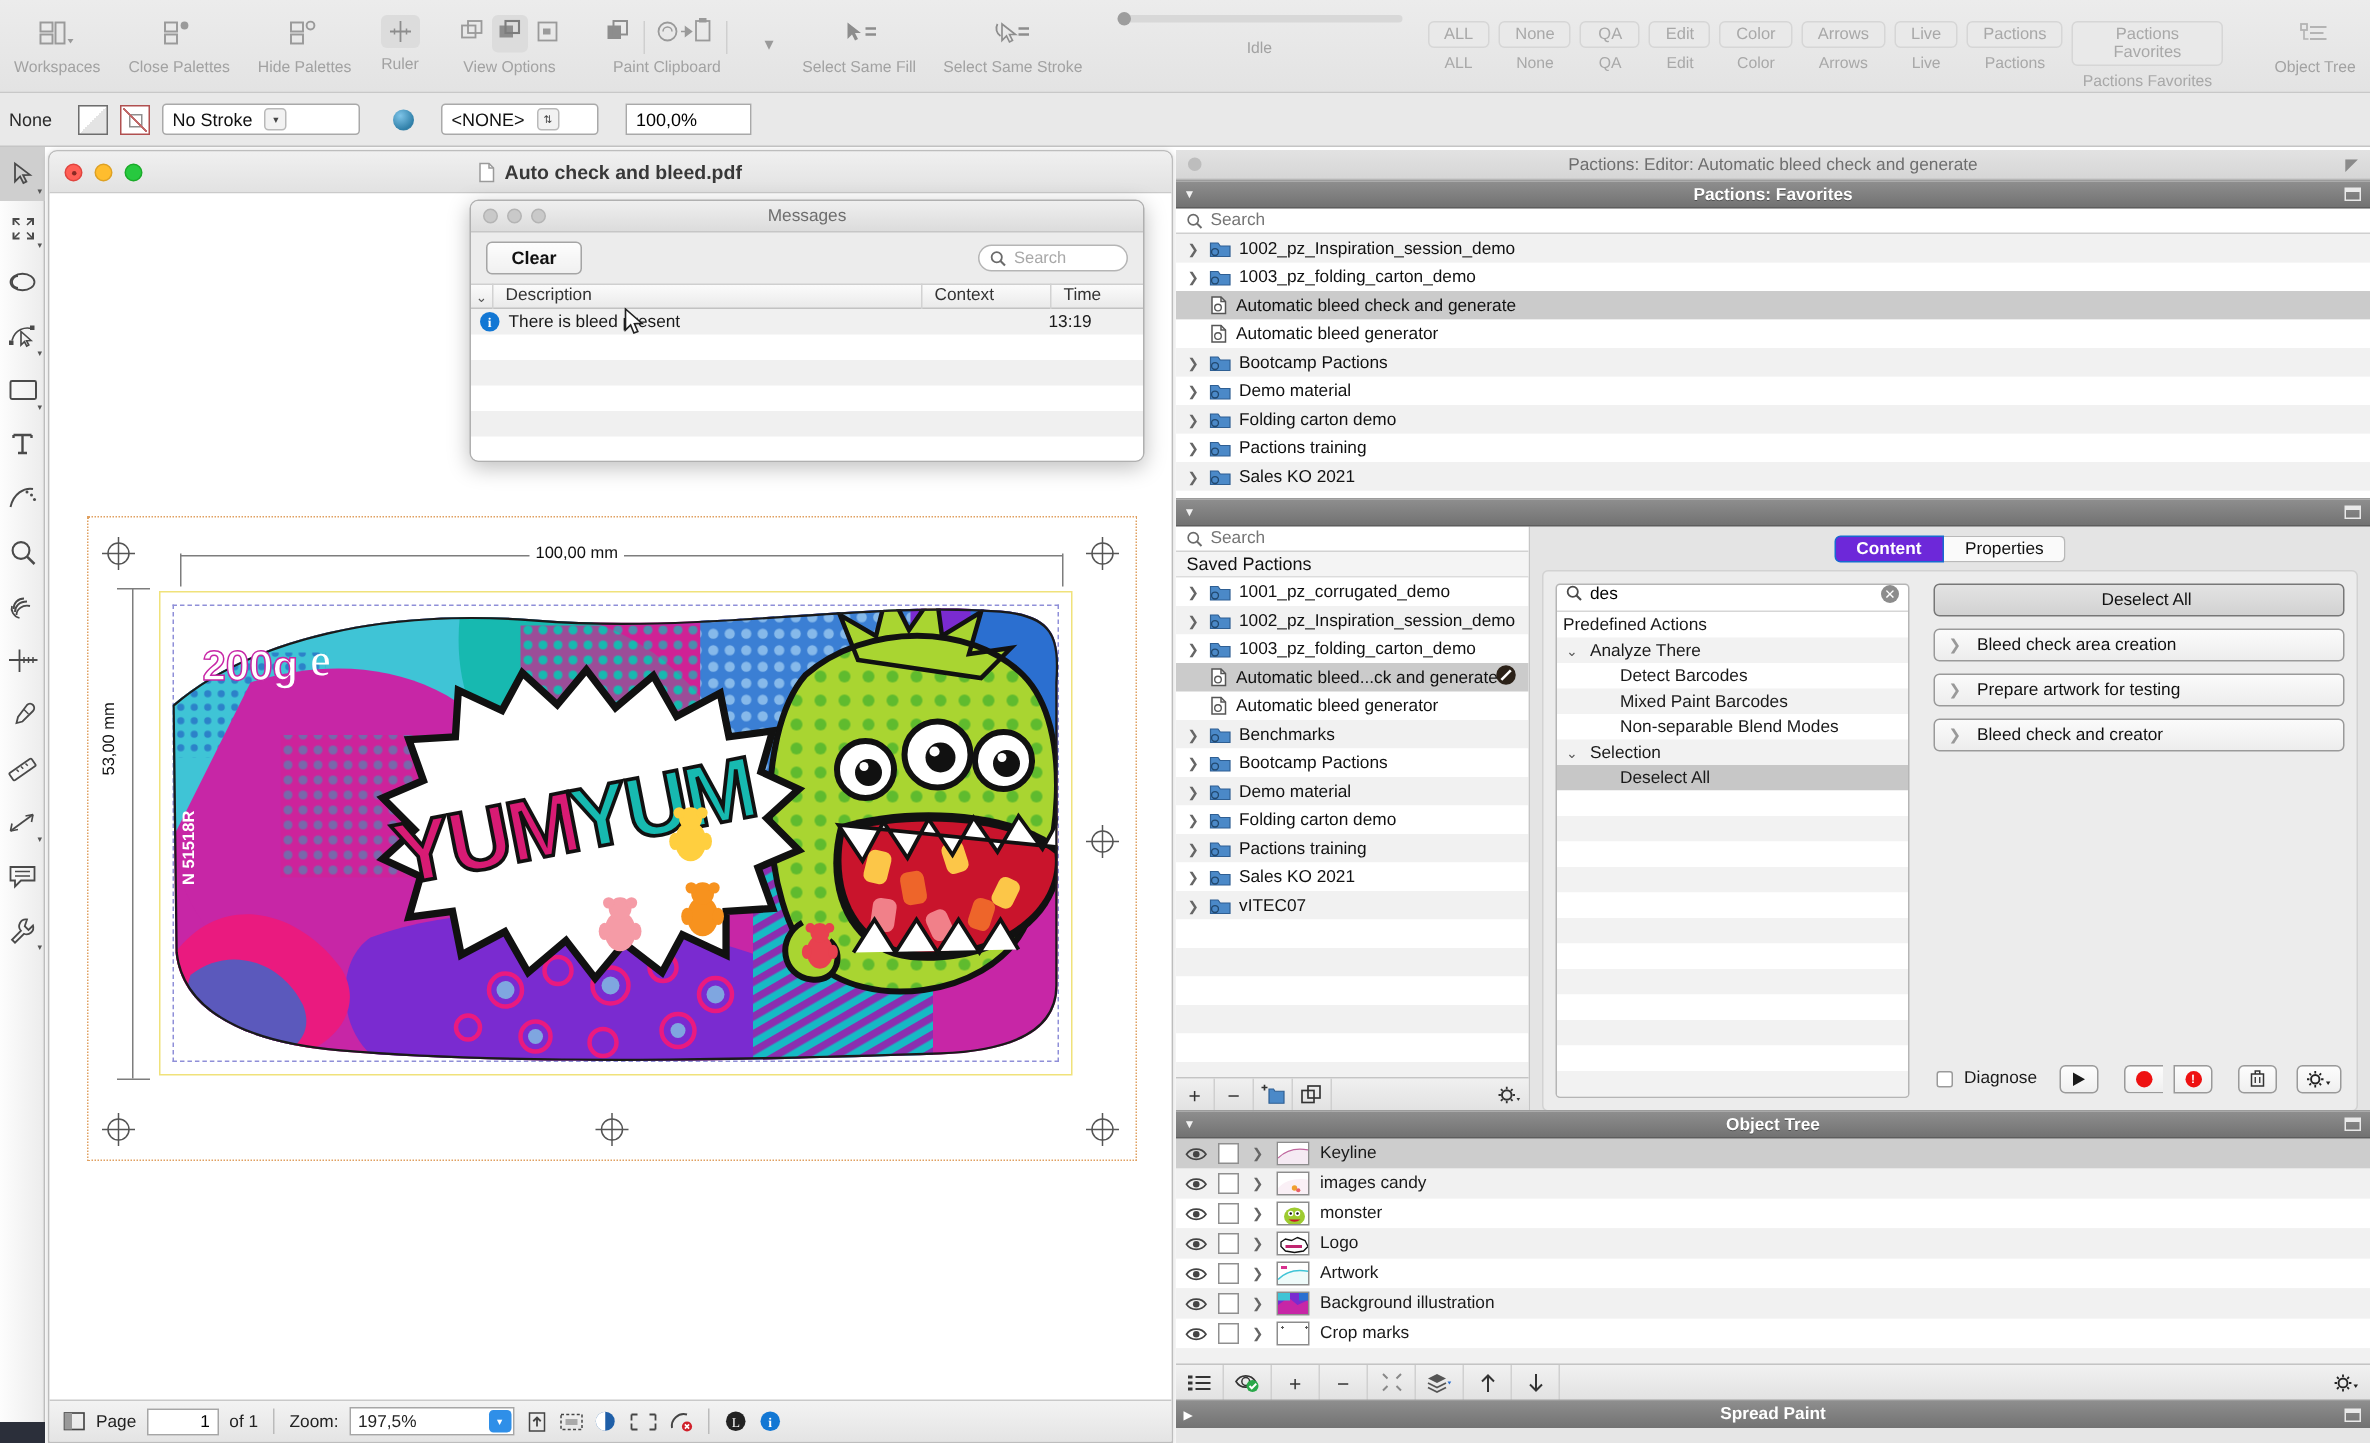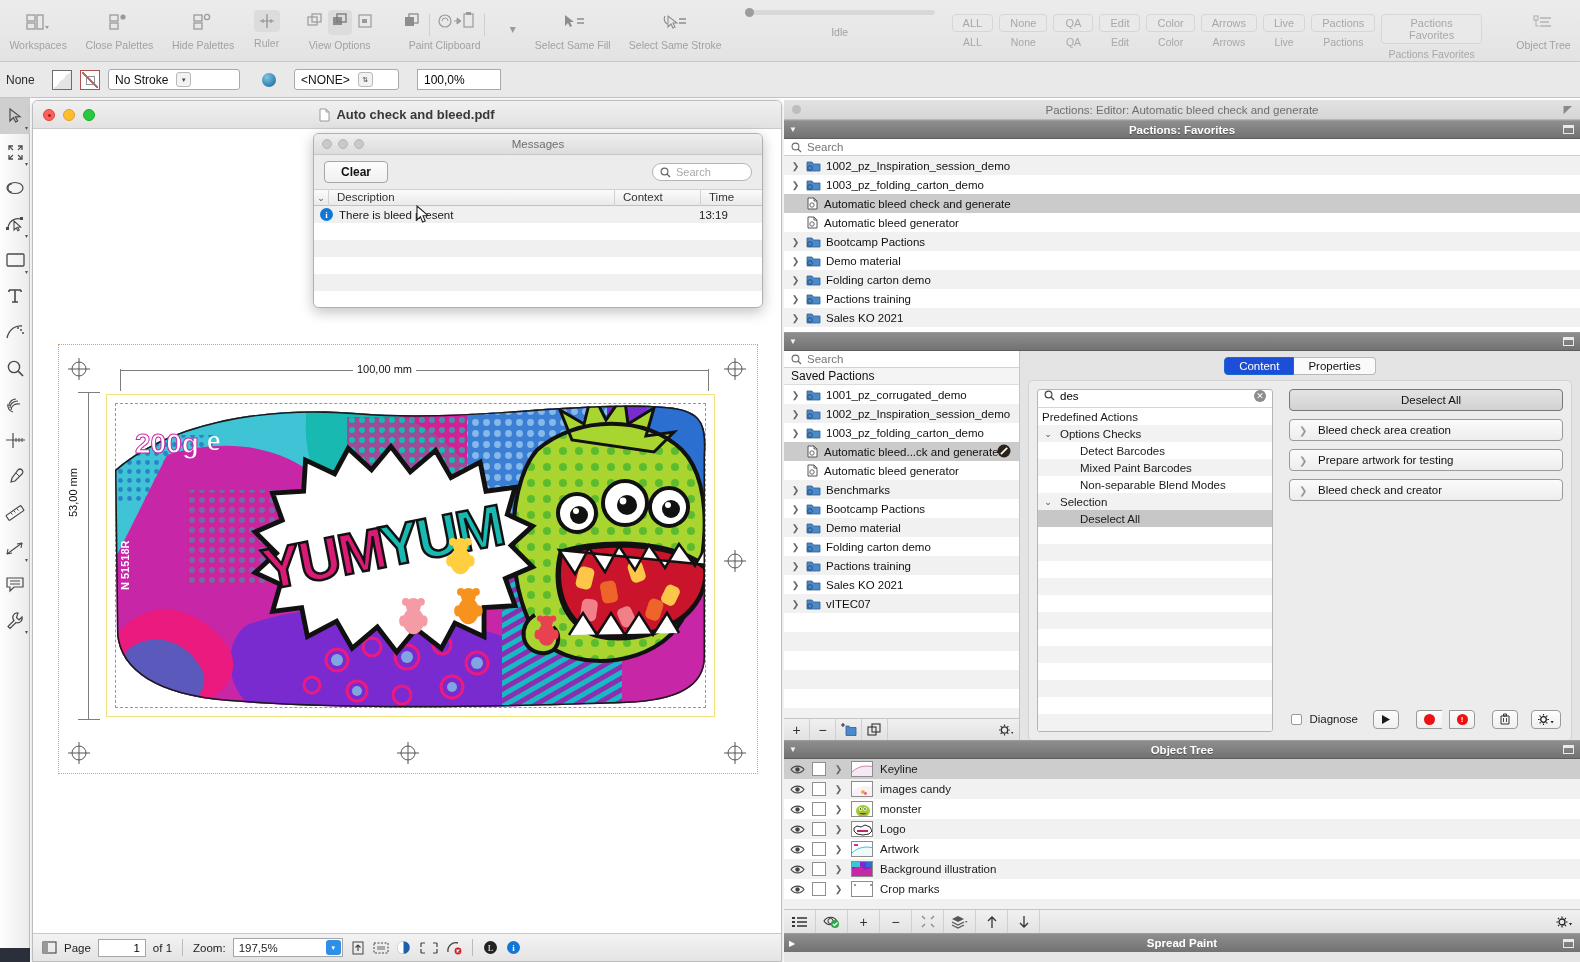--- a/index.html
+++ b/index.html
@@ -161,21 +161,21 @@
   .ed-left .foot{
     height:22px; background:linear-gradient(#f0f0f0,#e2e2e2); border-top:1px solid #c4c4c4;
     display:flex; align-items:center; gap:0px;
   }
   .fbtn{ width:26px;height:22px;display:flex;align-items:center;justify-content:center;border-right:1px solid #cfcfcf;font-size:14px;color:#333;}
   .ed-right{ flex:1; display:flex; flex-direction:column; padding:6px 8px 6px 8px;}
   .tabs{ display:flex; justify-content:center; gap:0; margin-bottom:5px;}
   .tab{ font-size:11.5px; padding:2px 14px; border:1px solid #b9b9b9; background:#fafafa; color:#111;}
   .tab.first{ border-radius:4px 0 0 4px;}
   .tab.last{ border-radius:0 4px 4px 0; border-left:0;}
-  .tab.active{ background:#1d4ed8; color:#fff; border-color:#176ad0;}
+  .tab.active{ background:#6d28d9; color:#fff; border-color:#176ad0;font-weight:bold;}
   .ed-panes{ flex:1; display:flex; gap:10px; background:#ececec; border:1px solid #d2d2d2; border-radius:4px; padding:8px;}
   .pane-l{ width:236px; display:flex; flex-direction:column; background:#fff; border:1px solid #b5b5b5; border-radius:3px; overflow:hidden;}
   .pane-l .sb{ height:18px; display:flex; align-items:flex-start; gap:5px; padding:0 6px; border-bottom:1px solid #d6d6d6;}
   .pane-l .sb input{ border:0;outline:0;font-size:11.5px;font-family:inherit;flex:1;}
   .clearx{ width:12px;height:12px;border-radius:50%;background:#8c8c8c;color:#fff;font-size:9px;display:flex;align-items:center;justify-content:center;}
   .act-row{ height:17px; font-size:11.5px; display:flex; align-items:center; gap:6px;}
   .act-row.odd{ background:#f2f2f2;} .act-row.even{ background:#fff;}
   .act-row.sel{ background:#c7c7c7;}
   .act-hdr{ background:#fff; font-size:11.5px; padding-left:4px;}
   .pane-r{ flex:1; display:flex; flex-direction:column; gap:8px; padding-left:6px;}
@@ -1125,21 +1125,21 @@
                   <circle cx="4.5" cy="4.5" r="3.4" fill="none" stroke="#4a4a4a" stroke-width="1.2"></circle>
                   <path d="M7 7 L10 10" stroke="#4a4a4a" stroke-width="1.4"></path>
                 </svg>
               <input value="des" style="">
               <span class="clearx">✕</span>
             </div>
             <div>
               <div class="act-row act-hdr" style="padding-left:4px;">Predefined Actions</div>
               <div class="act-row odd">
                 <span style="width:12px;text-align:center;font-size:9px;color:#555;margin-left:4px;">⌄</span>
-                <span>Options Checks</span>
+                <span>Analyze There</span>
               </div>
               <div class="act-row even" style="padding-left:42px;">
                   <span>Detect Barcodes</span>
                 </div>
               <div class="act-row odd" style="padding-left:42px;">
                   <span>Mixed Paint Barcodes</span>
                 </div>
               <div class="act-row even" style="padding-left:42px;">
                   <span>Non-separable Blend Modes</span>
                 </div>

